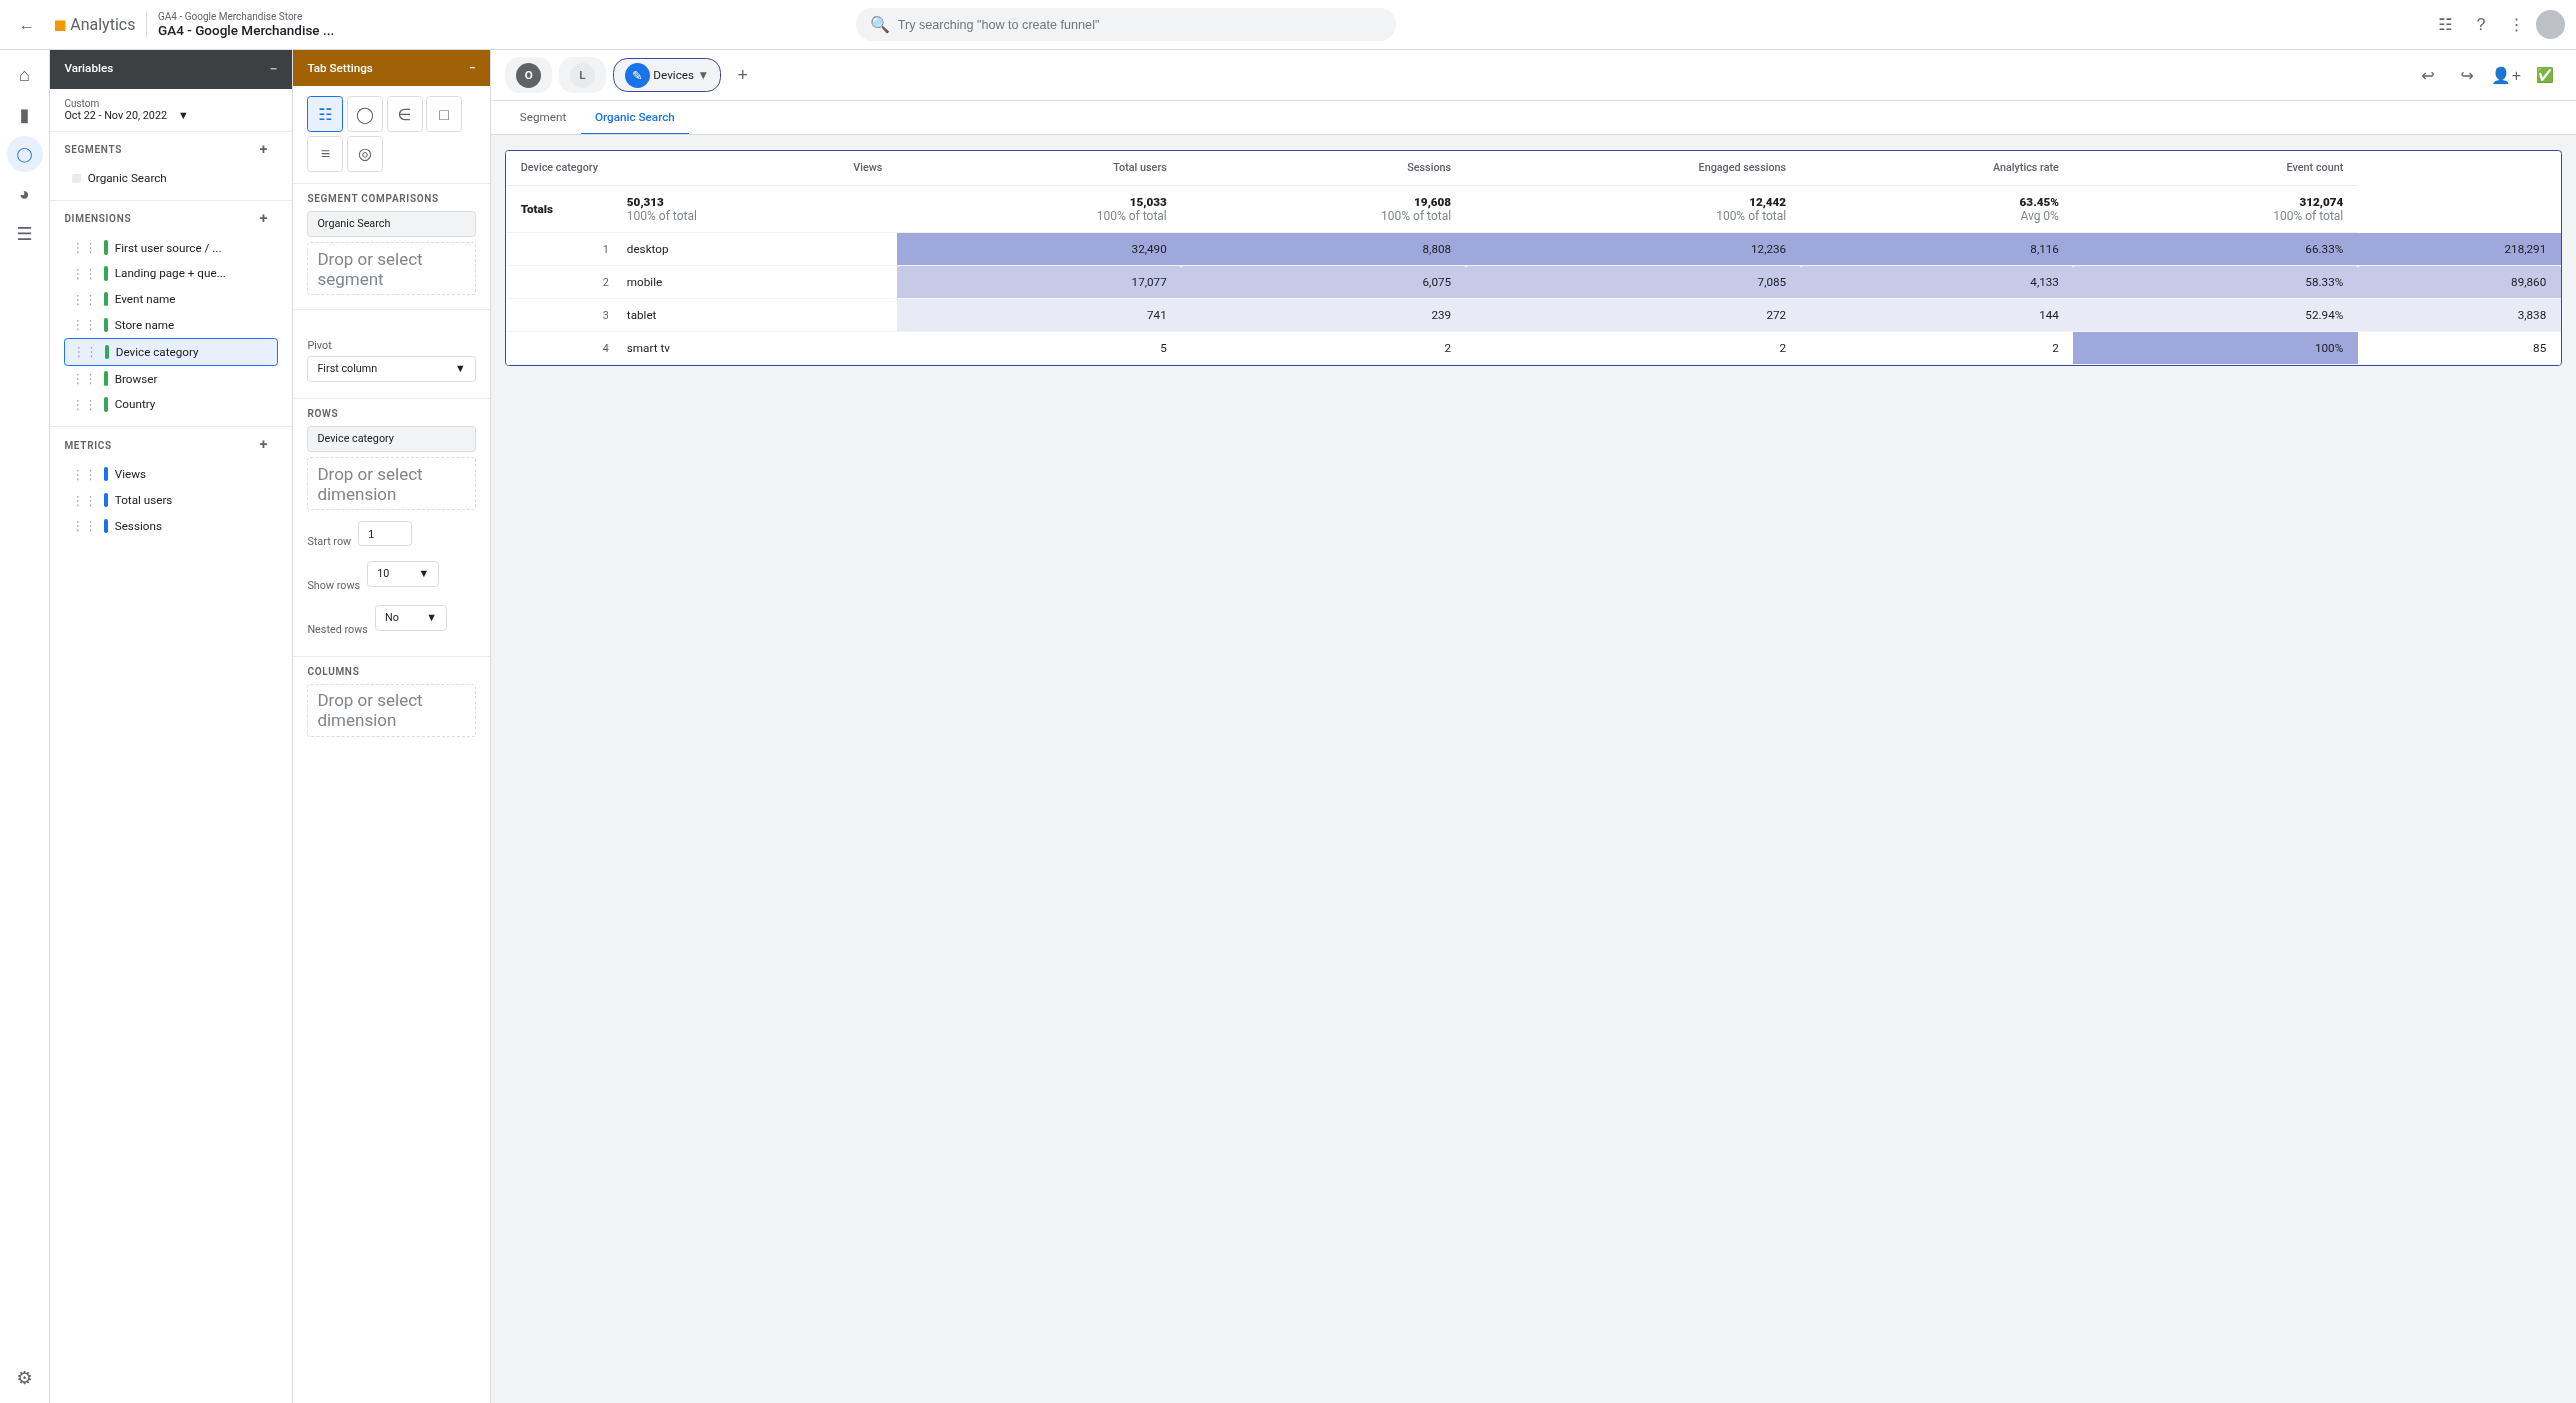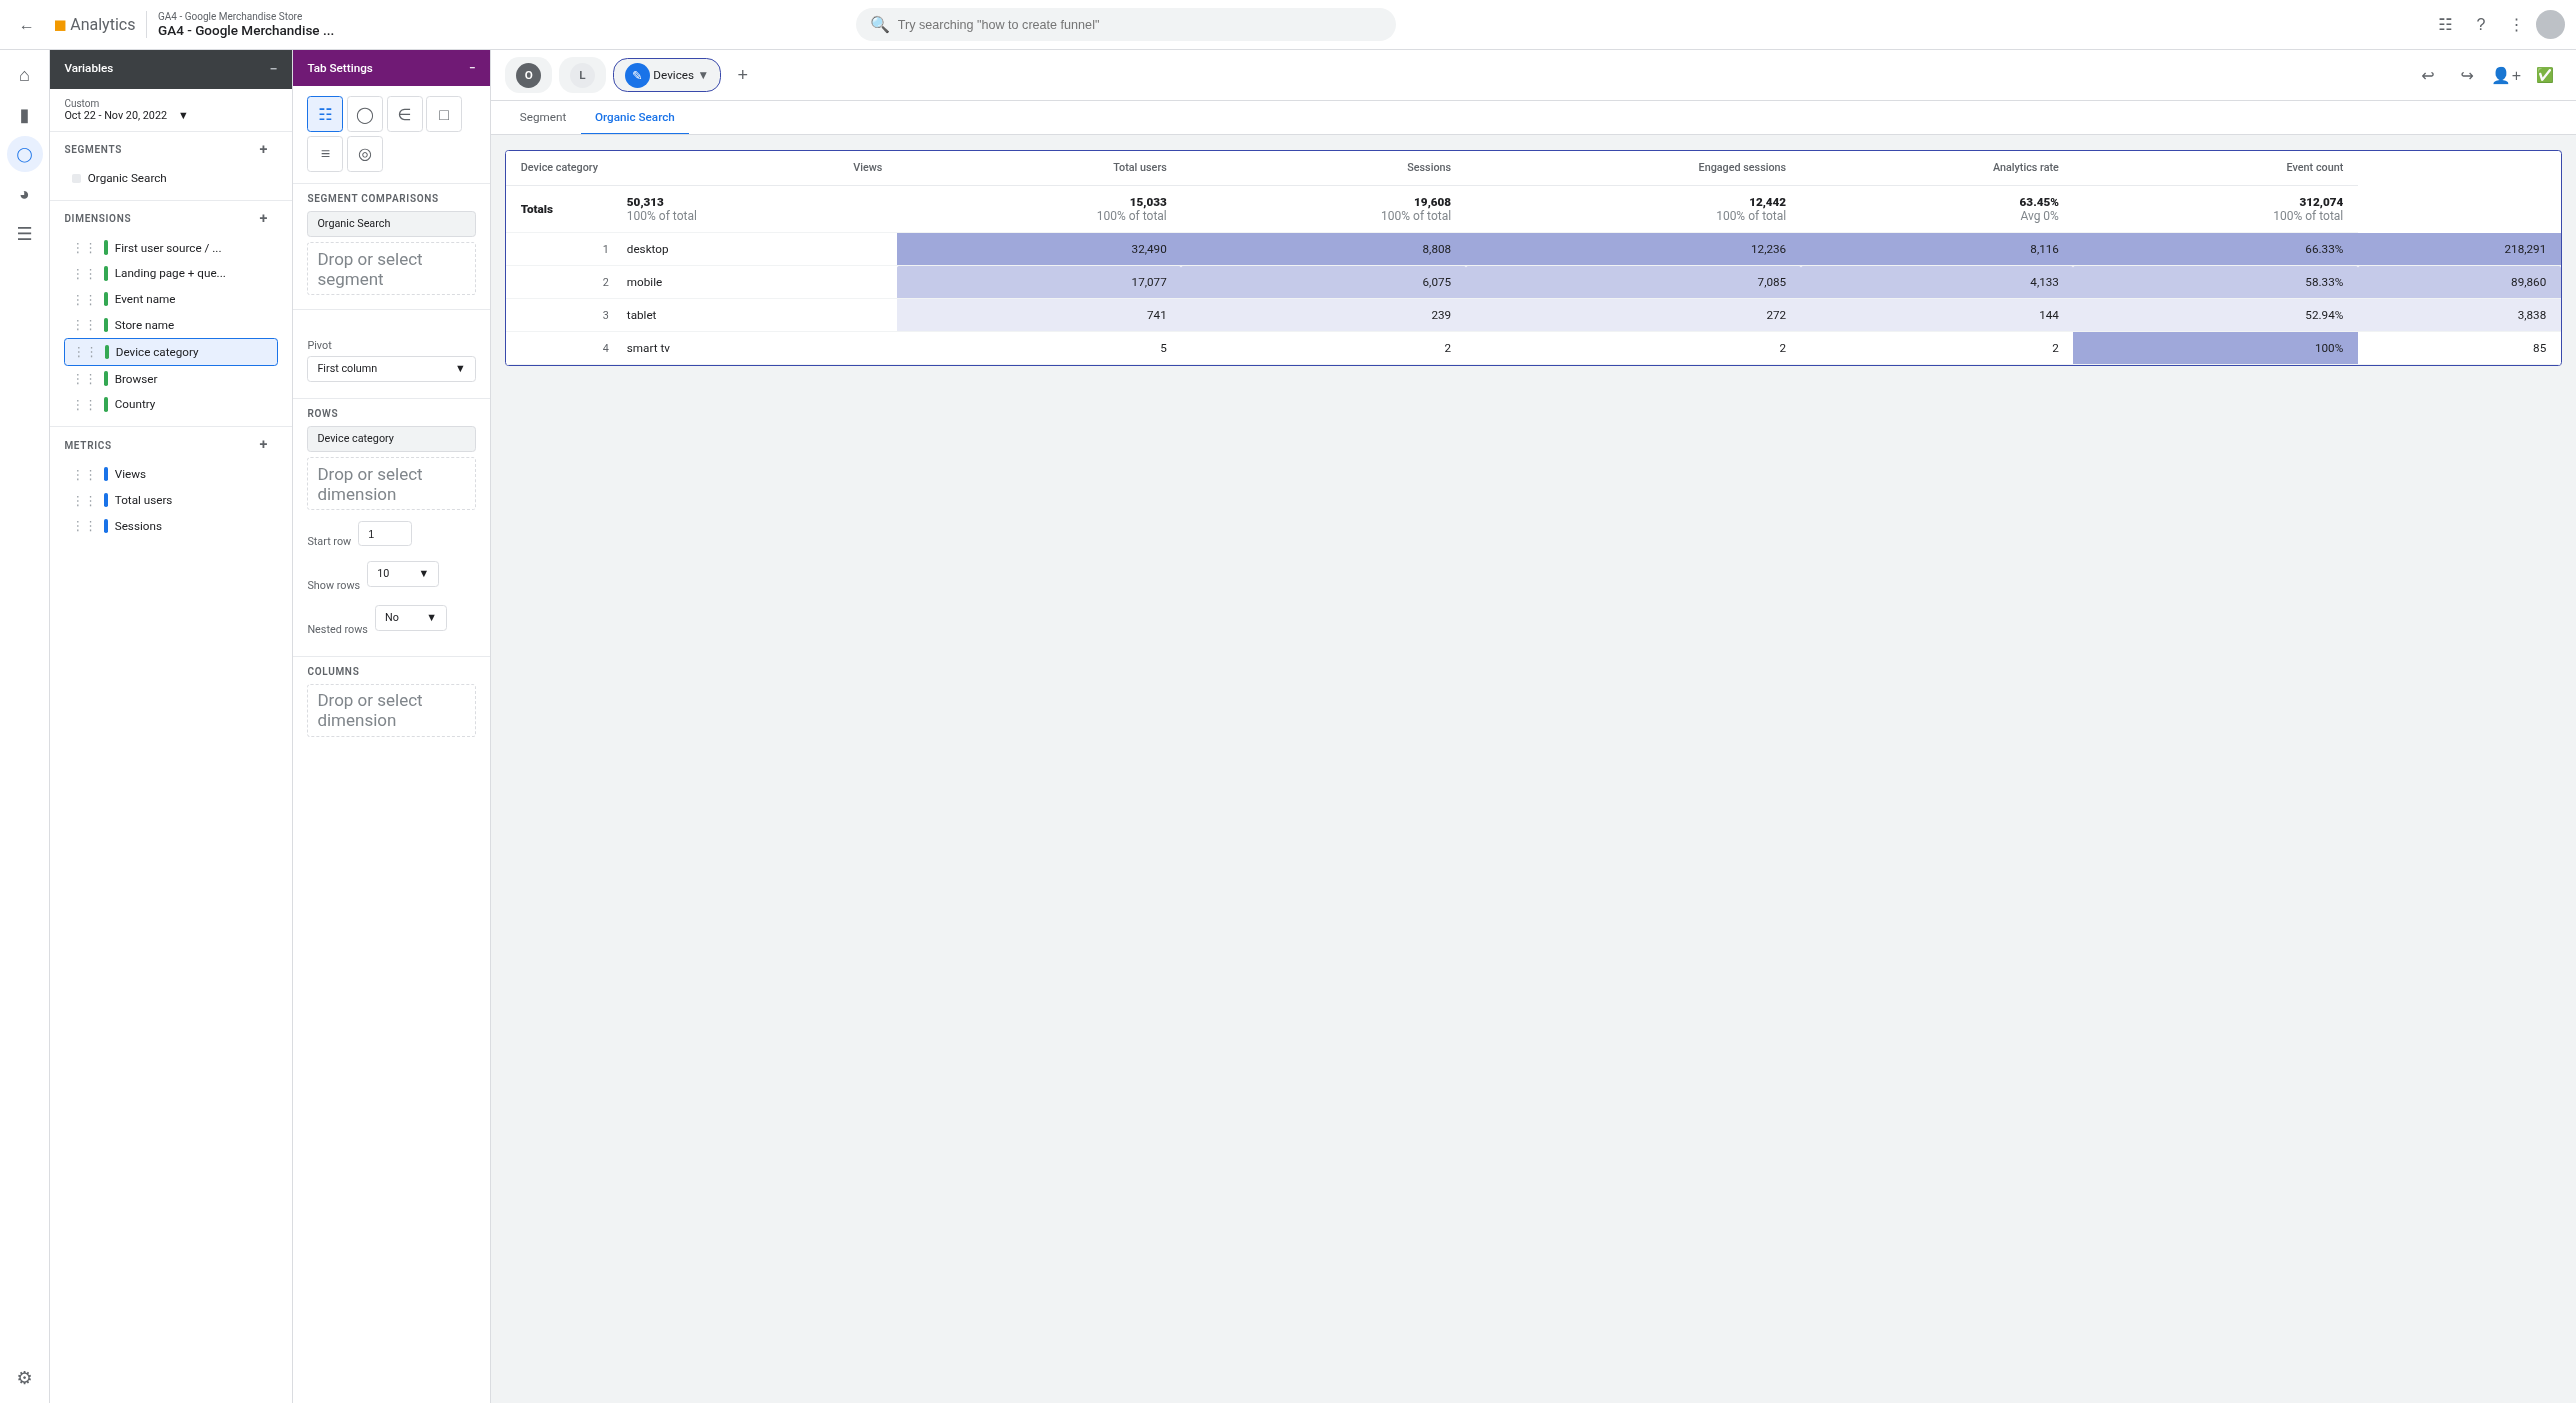--- a/index.html
+++ b/index.html
@@ -29,21 +29,21 @@
     .dimension-item { display: flex; align-items: center; gap: 7.2px; padding: 5.4px 7.2px; font-size: 11.7px; color: #202124; cursor: pointer; border-radius: 3.6px; }
     .dimension-item.selected { border: 1.8px solid #1a73e8; background: #e8f0fe; }
     .drag-handle { color: #9aa0a6; font-size: 12.6px; }
     .green-bar { width: 3.6px; height: 14.4px; background: #34a853; border-radius: 1.8px; flex-shrink: 0; }
     .metrics-section { padding: 9px 14.4px; }
     .metric-item { display: flex; align-items: center; gap: 7.2px; padding: 5.4px 7.2px; font-size: 11.7px; color: #202124; cursor: pointer; border-radius: 3.6px; }
     .blue-bar { width: 3.6px; height: 14.4px; background: #1a73e8; border-radius: 1.8px; flex-shrink: 0; }
 
     
     .tab-settings-panel { width: 198px; background: #fff; border-right: 0.9px solid #dadce0; display: flex; flex-direction: column; overflow-y: auto; }
-    .tab-header { display: flex; align-items: center; justify-content: space-between; padding: 10.8px 14.4px; background: #701a75; color: #fff; font-size: 11.7px; font-weight: 500; }
+    .tab-header { display: flex; align-items: center; justify-content: space-between; padding: 10.8px 14.4px; background: #a16207; color: #fff; font-size: 11.7px; font-weight: 500; }
     .viz-icons { display: flex; gap: 3.6px; padding: 10.8px 14.4px; flex-wrap: wrap; }
     .viz-icon { width: 36px; height: 36px; border: 0.9px solid #dadce0; border-radius: 3.6px; display: flex; align-items: center; justify-content: center; cursor: pointer; color: #5f6368; font-size: 16px; }
     .viz-icon.active { background: #e8f0fe; border-color: #1a73e8; color: #1a73e8; }
     .settings-section { padding: 9px 14.4px; border-top: 0.9px solid #e8eaed; }
     .settings-section-title { font-size: 10px; font-weight: 600; color: #5f6368; letter-spacing: 0.7px; text-transform: uppercase; margin-bottom: 7.2px; }
     .settings-chip { border: 0.9px dashed #dadce0; border-radius: 3.6px; padding: 5.4px 9px; font-size: 17px; color: #80868b; cursor: pointer; margin-bottom: 5.4px; }
     .settings-chip-filled { background: #f1f3f4; border: 0.9px solid #dadce0; border-radius: 3.6px; padding: 5.4px 9px; font-size: 10.8px; color: #202124; cursor: pointer; margin-bottom: 5.4px; display: flex; align-items: center; justify-content: space-between; }
     .settings-label { font-size: 10.8px; color: #5f6368; margin-bottom: 3.6px; margin-top: 20px; }
     .settings-select { display: flex; align-items: center; justify-content: space-between; border: 0.9px solid #dadce0; border-radius: 3.6px; padding: 5.4px 9px; font-size: 10.8px; color: #202124; cursor: pointer; margin-bottom: 7.2px; }
     .settings-input { border: 0.9px solid #dadce0; border-radius: 3.6px; padding: 5.4px 9px; font-size: 10.8px; color: #202124; width: 54px; }

